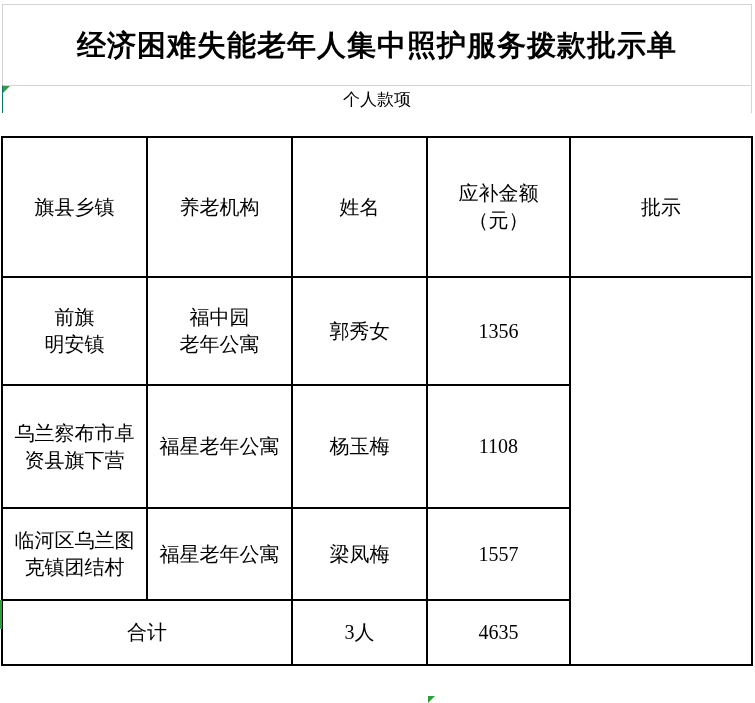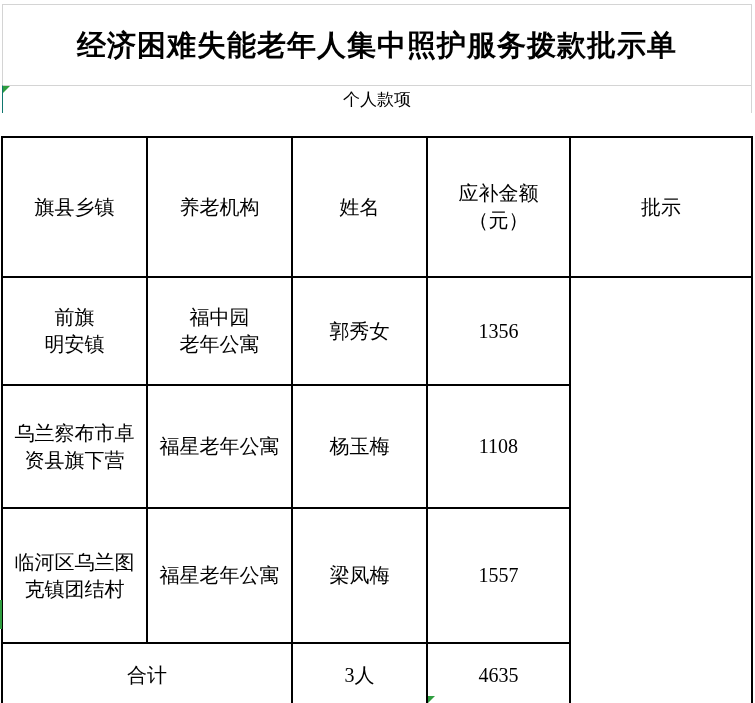--- a/index.html
+++ b/index.html
@@ -104,21 +104,21 @@
       <td>1356</td>
       <td rowspan="4"></td>
     </tr>
     <tr style="height:123px">
       <td>乌兰察布市卓
 资县旗下营</td>
       <td>福星老年公寓</td>
       <td class="name-left">杨玉梅</td>
       <td>1108</td>
     </tr>
-    <tr style="height:135px">
+    <tr style="height:92px">
       <td>临河区乌兰图
 克镇团结村</td>
       <td>福星老年公寓</td>
       <td>梁凤梅</td>
       <td>1557</td>
     </tr>
     <tr style="height:65px">
       <td colspan="2">合计</td>
       <td>3人</td>
       <td>4635</td>

